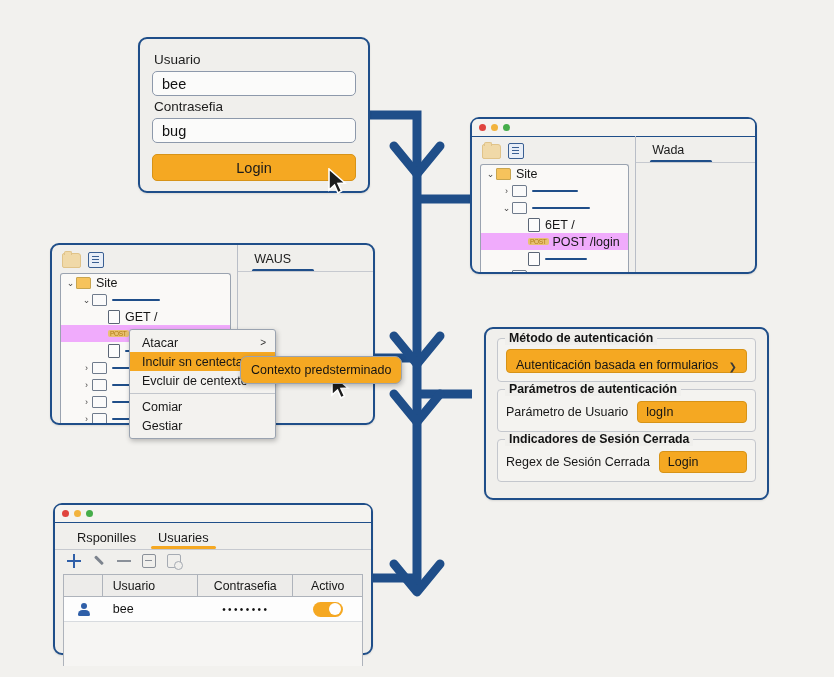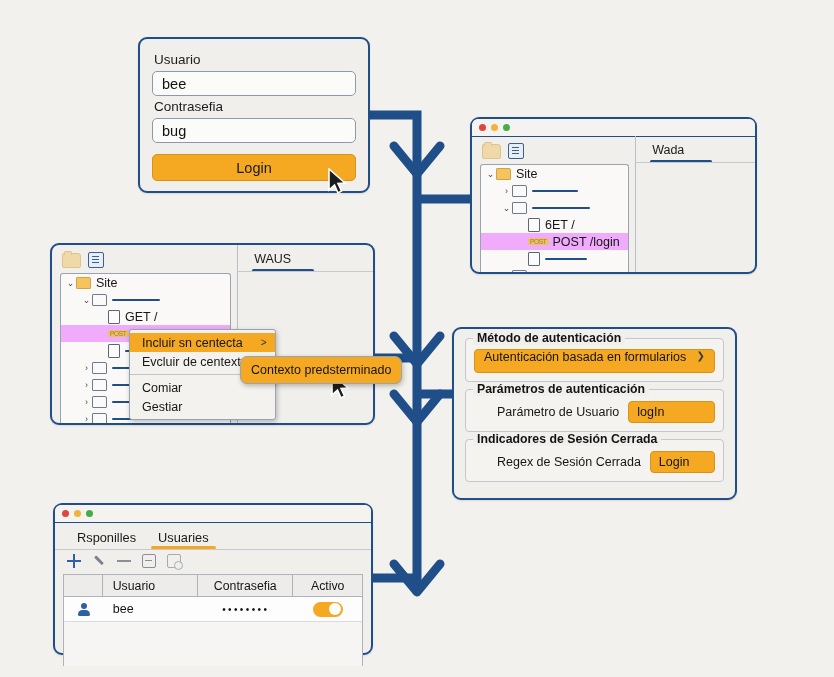--- a/index.html
+++ b/index.html
@@ -100,37 +100,37 @@
   .ctxsep{height:1.2px;background:#c2c6cc;margin:3px 0;}
   .ctxarr{font-size:10px;color:#333;margin-left:18px;}
   .submenu{
     position:absolute;background:#f5a822;border:1.4px solid #9aa3b0;
     border-radius:7px;box-shadow:1px 2px 5px rgba(0,0,0,.25);
     font-size:12.5px;color:#131313;padding:3px 10px;height:20px;
     display:flex;align-items:center;white-space:nowrap;z-index:31;
   }
 
   
-  #auth{left:452px;top:327px;width:285px;height:173px;padding:9px 11px;}
+  #auth{left:484px;top:327px;width:285px;height:173px;padding:9px 11px;}
   .fs{
     border:1.2px solid #c4c7cd;border-radius:4px;background:#f4f3f0;
     margin-bottom:7px;padding:4px 8px 8px 8px;position:relative;
   }
   .fslabel{
     position:absolute;top:-8px;left:7px;background:#f0efec;padding:0 4px;
     font-size:12.3px;font-weight:bold;color:#131313;white-space:nowrap;
   }
   .selbox{
     margin-top:6px;height:24px;background:#f5a822;border:1.2px solid #d79317;
-    border-radius:4px;display:flex;align-items:flex-start;justify-content:space-between;
+    border-radius:4px;display:flex;align-items:flex-end;justify-content:space-between;
     padding:0 9px;font-size:12.5px;color:#141414;box-sizing:border-box;
   }
   .chevd{font-size:10px;color:#3a3a3a;}
   .kvrow{margin-top:7px;display:flex;align-items:center;gap:9px;}
-  .kvlabel{font-size:12.5px;color:#161616;white-space:nowrap;margin-left:23px;}
+  .kvlabel{font-size:12.5px;color:#161616;white-space:nowrap;}
   .kvfield{
     flex:1;height:22px;background:#f5a822;border:1.2px solid #d79317;border-radius:4px;
     display:flex;align-items:center;padding:0 8px;font-size:12.5px;color:#141414;box-sizing:border-box;
   }
 
   
   #users{left:53px;top:503px;width:320px;height:152px;}
   .utabs{display:flex;align-items:flex-end;gap:0;padding:6px 0 0 11px;height:26px;box-sizing:border-box;}
   .utab{font-size:12.8px;color:#1a1a1a;padding:0 11px 4px 11px;position:relative;}
   .utab.act:after{content:"";position:absolute;left:4px;right:4px;bottom:0;height:2.6px;background:#f5a822;border-radius:2px;}
@@ -316,20 +316,24 @@
           </div>
       </div>
       <div class="tright">
         <div class="tabhdr">WAUS</div>
         <div class="tabline"></div>
         <div class="tabrule"></div>
       </div>
     </div>
 
     <div class="ctxmenu" id="ctxmenu" style="left:77px;top:84px;width:145px;">
+        <div class="ctxitem">
+          <span>Atacar</span>
+          <span class="ctxarr">&gt;</span>
+        </div>
         <div class="ctxitem hl">
           <span>Incluir sn centecta</span>
           <span class="ctxarr">&gt;</span>
         </div>
         <div class="ctxitem">
           <span>Evcluir de centexto</span>
           <span class="ctxarr">&gt;</span>
         </div>
         <div class="ctxsep"></div>
         <div class="ctxitem">

